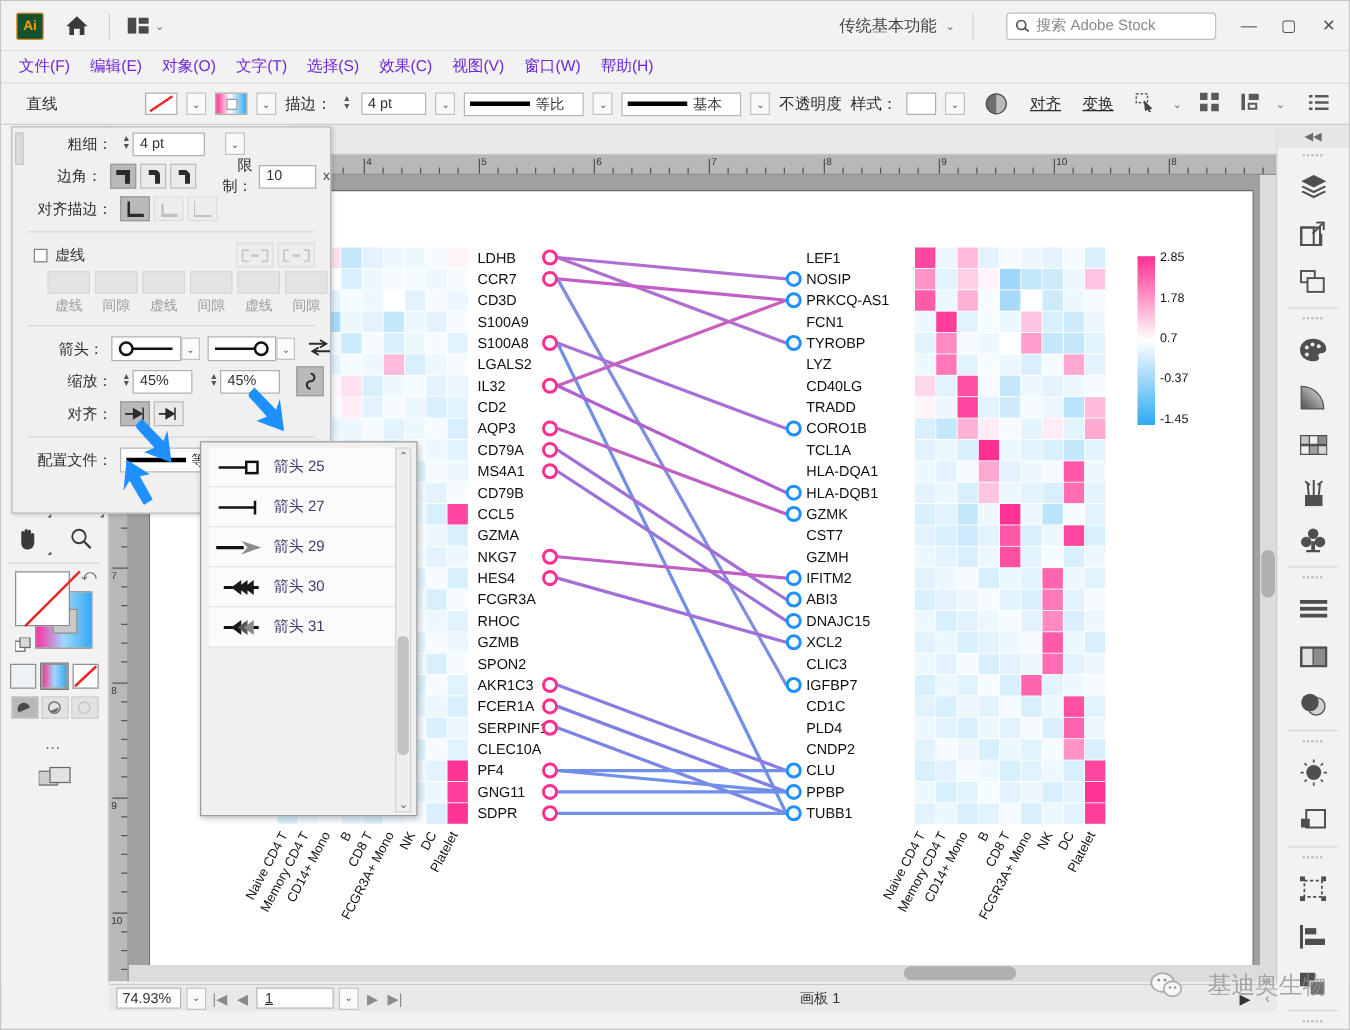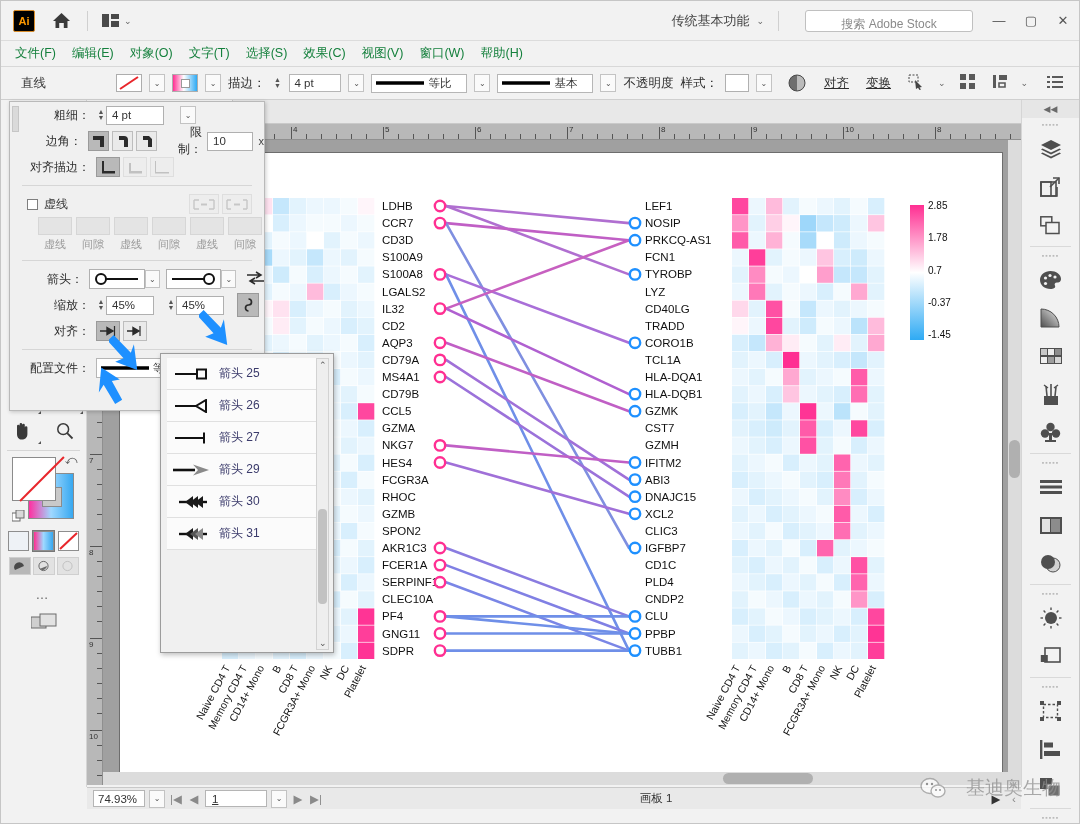--- a/index.html
+++ b/index.html
@@ -16,47 +16,47 @@
   
   #app { position:absolute; inset:0; background:#f2f2f2; border:1px solid #c6c6c6; }
 
   .titlebar {
     position:absolute; left:0; top:0; width:1078px; height:40px;
     background:#f2f2f2; border-bottom:1px solid #dcdcdc;
     display:flex; align-items:center;
   }
   .ai-logo {
     width:22px; height:22px; margin-left:12px;
-    background:#000000; border:1px solid #d88c2a; border-radius:2px;
+    background:#14532d; border:1px solid #d88c2a; border-radius:2px;
     color:#ff9a00; font-size:11px; font-weight:bold;
     display:flex; align-items:center; justify-content:center;
     font-family:"Liberation Sans", sans-serif;
   }
   .home-icon { margin-left:14px; width:24px; height:24px; display:flex; align-items:center; justify-content:center; }
   .tb-sep { width:1px; height:20px; background:#d0d0d0; margin:0 14px; }
   .arrange-icon { display:flex; align-items:center; gap:5px; }
   .chev { font-size:9px; color:#666; }
   .spacer { flex:1; }
   .workspace-name { font-size:13px; color:#444; }
   .search-box {
     display:flex; align-items:center; gap:5px;
     width:168px; height:22px; background:#fff;
     border:1px solid #c0c0c0; border-radius:3px;
-    padding:0 6px; margin-left:12px; margin-right:10px;flex-direction:column;
+    padding:0 6px; margin-left:12px; margin-right:10px;
   }
   .search-box span.ph { color:#8a8a8a; font-size:12px; }
   .win-btns { display:flex; align-items:center; height:100%; }
   .win-btn { width:32px; height:26px; display:flex; align-items:center; justify-content:center; color:#555; font-size:13px; }
 
   .menubar {
     position:absolute; left:0; top:40px; width:1078px; height:26px;
     background:#f2f2f2; border-bottom:1px solid #d8d8d8;
     display:flex; align-items:center; padding-left:14px; gap:16px;
   }
-  .menubar span { font-size:12.5px; color:#15803d; }
+  .menubar span { font-size:12.5px; color:#6d28d9; }
 
   
   .ctrlbar {
     position:absolute; left:0; top:66px; width:1078px; height:33px;
     background:#f2f2f2; border-bottom:1px solid #cfcfcf;
     display:flex; align-items:center; padding-left:8px; gap:7px;
   }
   .ctrl-label { font-size:12.5px; color:#2d2d2d;text-align:right; }
   .obj-name { width:100px; padding-left:12px; font-size:12.5px; }
   .swatch-btn { width:26px; height:18px; border:1px solid #adadad; background:#fff; }
@@ -1486,27 +1486,20 @@
     <div class="arrow-list" id="arrowList">
         <div class="arrow-item">
        <svg width="42" height="14" viewBox="0 0 42 14">
             <line x1="4" y1="7" x2="26" y2="7" stroke="#111" stroke-width="2"></line>
             <rect x="26" y="2.5" width="9" height="9" fill="none" stroke="#111" stroke-width="2"></rect>
           </svg>
        <span class="name">箭头 25</span>
      </div>
         <div class="arrow-item">
        <svg width="42" height="14" viewBox="0 0 42 14">
-            <line x1="4" y1="7" x2="26" y2="7" stroke="#111" stroke-width="2"></line>
-            <path d="M35 1 L35 13 L25 7 Z" fill="none" stroke="#111" stroke-width="2"></path>
-          </svg>
-       <span class="name">箭头 26</span>
-     </div>
-        <div class="arrow-item">
-       <svg width="42" height="14" viewBox="0 0 42 14">
             <line x1="4" y1="7" x2="33" y2="7" stroke="#111" stroke-width="2"></line>
             <line x1="33" y1="1.5" x2="33" y2="12.5" stroke="#111" stroke-width="2"></line>
           </svg>
        <span class="name">箭头 27</span>
      </div>
         <div class="arrow-item">
        <svg width="42" height="14" viewBox="0 0 42 14">
             <line x1="2" y1="7" x2="24" y2="7" stroke="#111" stroke-width="2.6"></line>
             <path d="M22 1.5 L38 7 L22 12.5 L27 7 Z" fill="#8a8a8a"></path>
           </svg>

